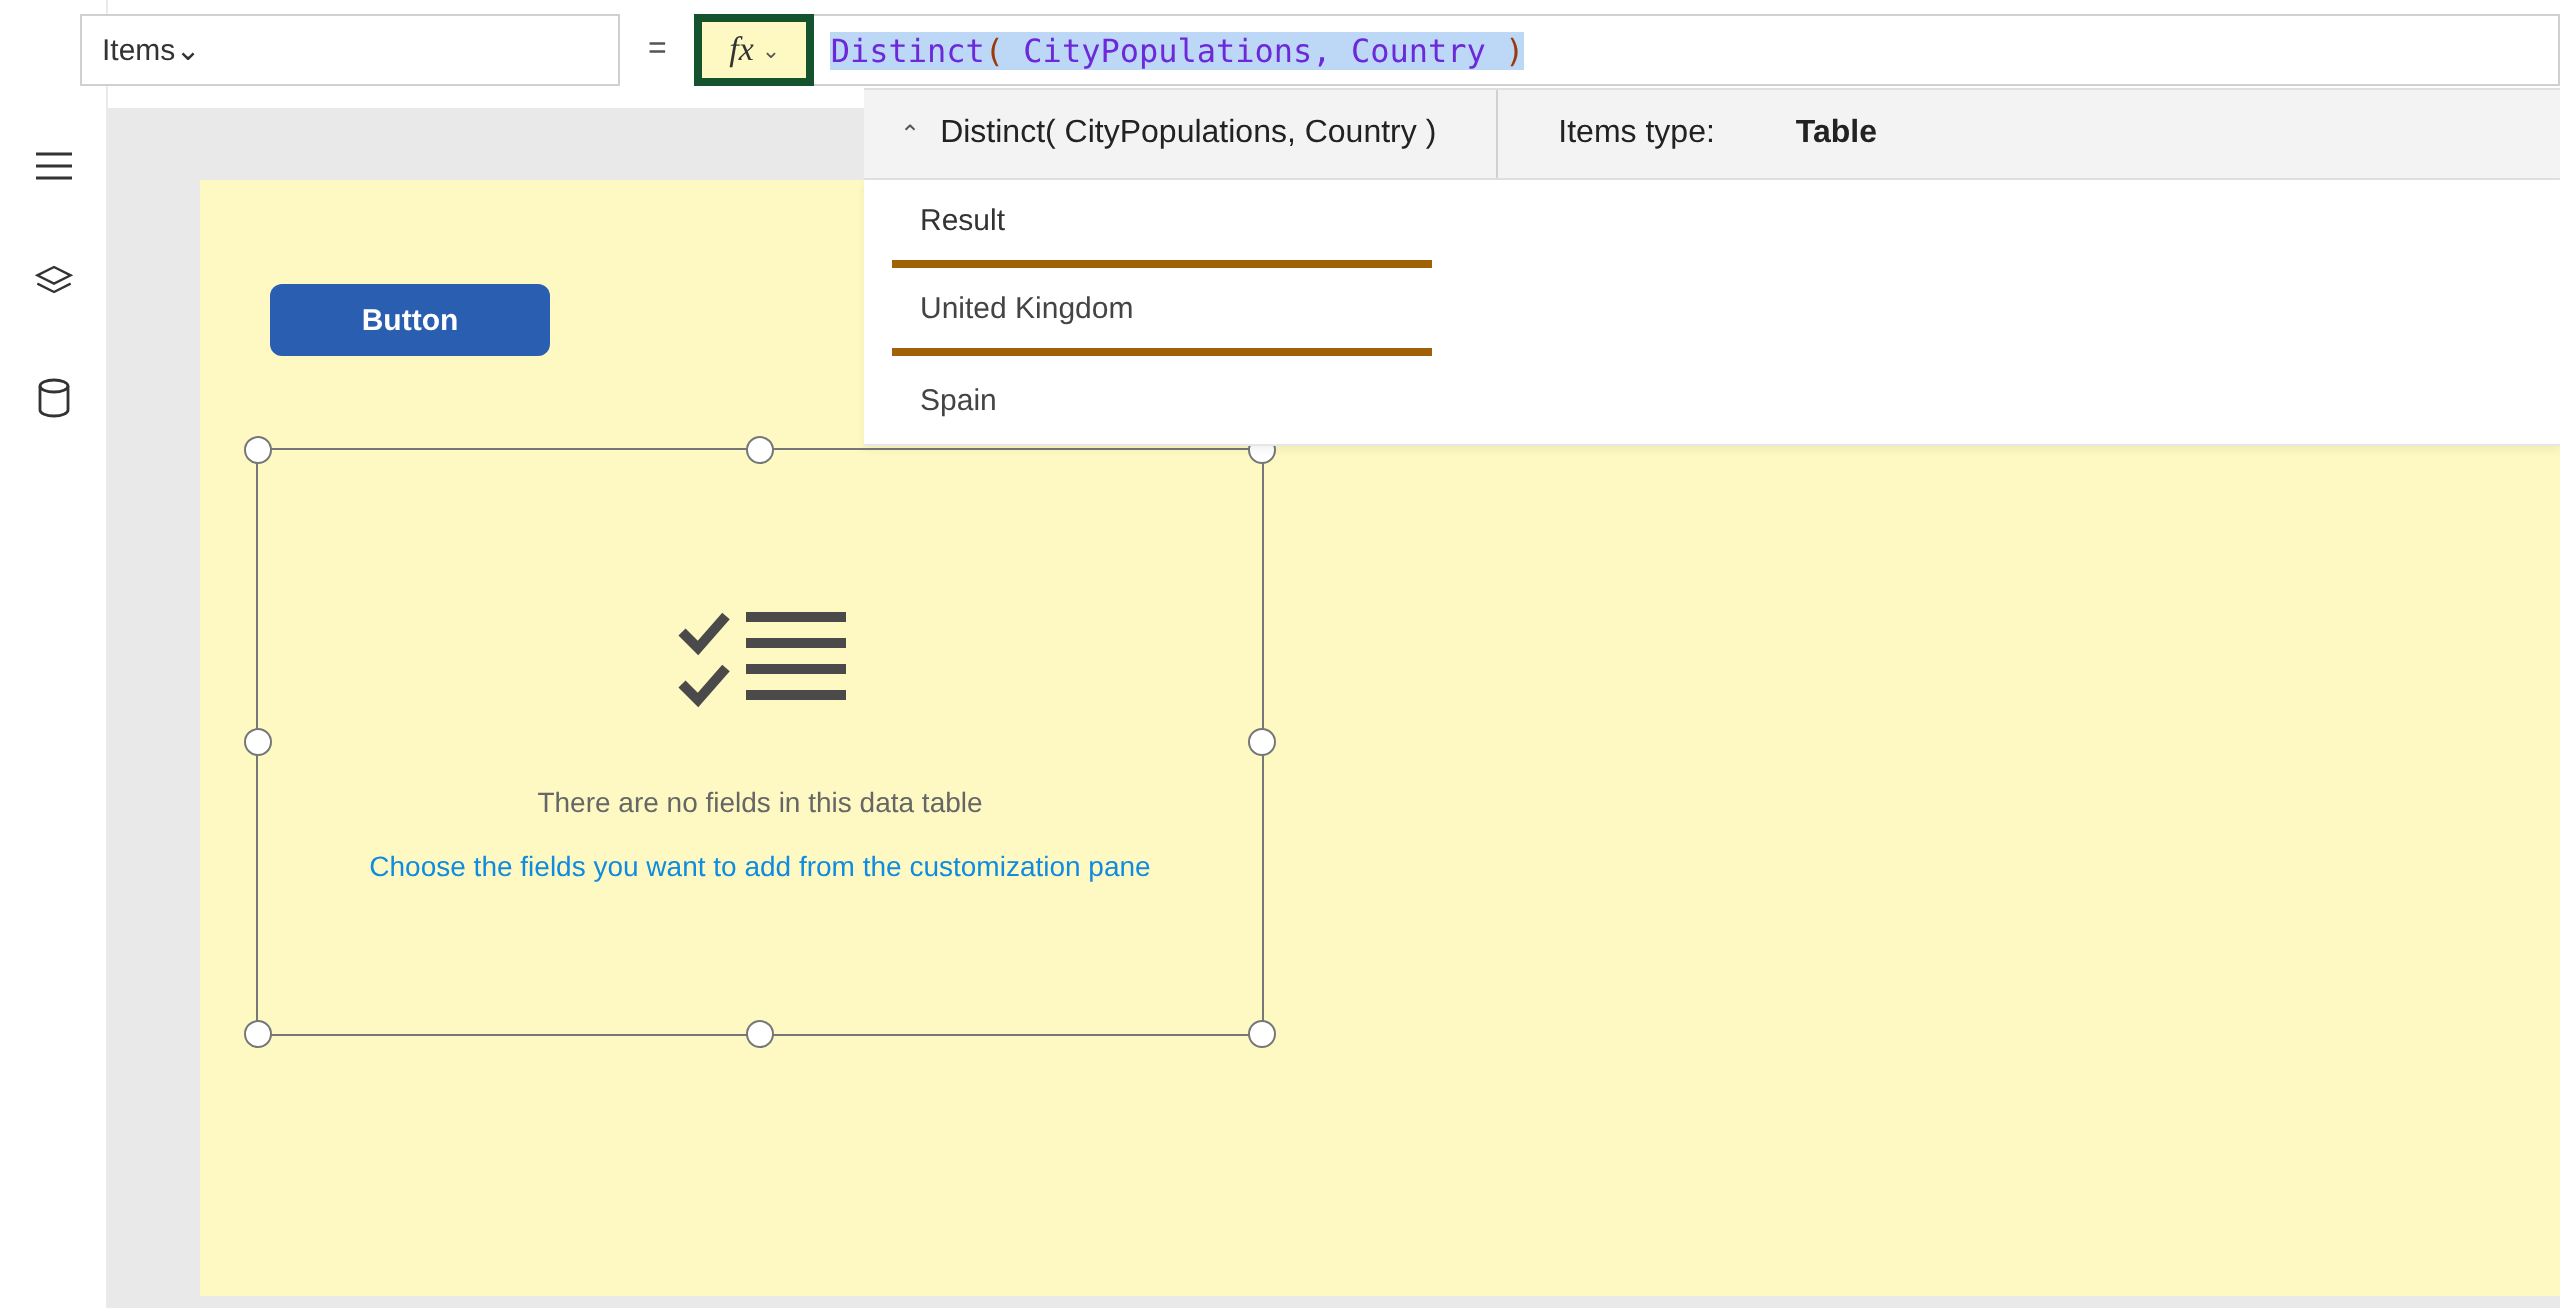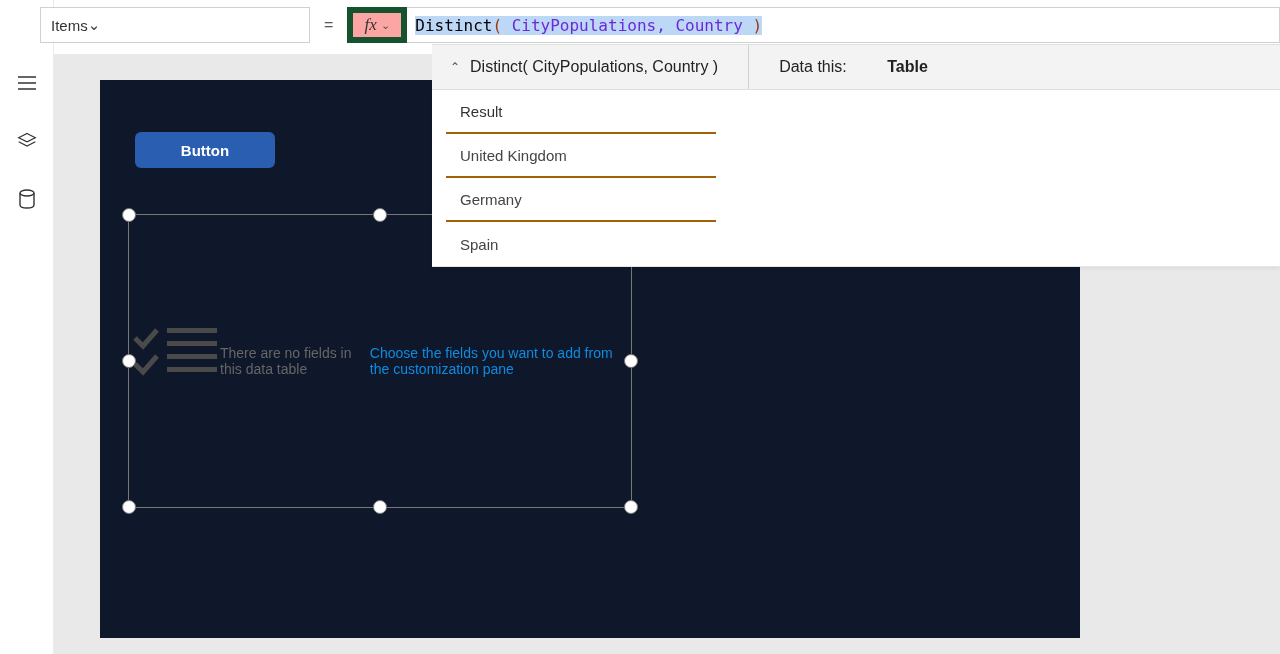--- a/index.html
+++ b/index.html
@@ -4,60 +4,60 @@
 <style>
   * { box-sizing: border-box; margin: 0; padding: 0; }
   html, body { width: 1280px; height: 654px; font-family: "Segoe UI", Arial, sans-serif; background: #fff; overflow: hidden; }
 
   
   .top-bar { position: absolute; left: 40px; top: 6px; right: 0; height: 38px; display: flex; align-items: center; }
   .prop-select { width: 270px; height: 36px; border: 1px solid #d0d0d0; display: flex; align-items: center; padding: 0 10px; background: #fff; }
   .prop-select span { font-size: 15px; color: #333; }
   .chev { color: #555; font-size: 11px; }
   .eq { margin: 0 14px; color: #555; font-size: 16px; }
-  .fx-box { width: 60px; height: 36px; border: 6px solid #14532d; display: flex; align-items: center; justify-content: center; gap: 4px; background: #fca5a5; }
+  .fx-box { width: 60px; height: 36px; border: 4px solid #14532d; display: flex; align-items: center; justify-content: center; gap: 4px; background: #fef9c3; }
   .fx-ital { font-family: "Segoe UI", serif; font-style: italic; font-size: 17px; color: #333; }
   .formula-input { flex: 1; height: 36px; border: 1px solid #d0d0d0; border-left: none; background: #fff; font-family: Consolas, monospace; font-size: 16px; display: flex; align-items: center; padding-left: 8px; position: relative; }
   .formula-hl { font-family: Consolas, monospace; }
   .hl-bg { background: #bcd8f6; }
-  .tok-kw { color: #000000; }
+  .tok-kw { color: #6d28d9; }
   .tok-plain { color: #6d28d9; }
   .tok-par { color: #9a3a0c; }
 
   
   .result-bar { position: absolute; left: 432px; top: 44px; right:0; height: 46px; background: #f3f3f3; border-top: 1px solid #e0e0e0; border-bottom: 1px solid #e0e0e0; display: flex; align-items: center; }
   .result-bar .caret-up { margin-left: 18px; margin-right: 10px; color: #555; font-size: 12px; }
   .result-bar .sig { font-size: 16px; color: #222; flex: 0 0 auto; padding-right: 30px; border-right: 1px solid #d0d0d0; height: 100%; display:flex; align-items:center; }
   .result-bar .dtype { margin-left: 30px; font-size: 16px; color: #222; }
   .result-bar .dtype b { font-weight: 600; margin-left: 36px; }
 
   .result-list { position: absolute; left: 432px; top: 90px; width: 848px; background: #fff; border-bottom: 1px solid #e6e6e6; box-shadow: 0 2px 4px rgba(0,0,0,0.06); z-index: 50; }
   .inner-list { width: 270px; margin-left: 14px; }
-  .result-row { height: 44px; display: flex; align-items: center; padding: 0 14px; font-size: 15px; color: #444; border-bottom: 2px solid #a16207; }
+  .result-row { height: 44px; display: flex; align-items: center; padding: 0 14px; font-size: 15px; color: #444; border-bottom: 4px solid #a16207; }
   .result-row.header { color: #333; }
   .result-row:last-child { border-bottom: none; }
 
   
   .left-rail { position: absolute; left: 0; top: 0; width: 54px; height: 654px; background: #fff; border-right: 1px solid #eaeaea; display: flex; flex-direction: column; align-items: center; padding-top: 72px; gap: 36px; }
   .rail-icon { width: 22px; height: 22px; display:flex; align-items:center; justify-content:center; color:#333; }
 
   
   .canvas-bg { position:absolute; left:54px; top:54px; right:0; bottom:0; background:#e9e9e9; }
-  .canvas { position: absolute; left: 100px; top: 80px; width: 980px; height: 558px; background: #0f172a; }
+  .canvas { position: absolute; left: 100px; top: 90px; width: 1180px; height: 558px; background: #fef9c3; }
 
   .btn { position:absolute; left:35px; top:52px; width:140px; height:36px; background:#2a5eb0; color:#fff; border:none; border-radius:6px; font-size:15px; font-weight:600; }
 
   
   .dt-sel { position:absolute; left:28px; top:134px; width:504px; height:294px; border:1px solid #777; }
   .handle { position:absolute; width:14px; height:14px; background:#fff; border:1px solid #777; border-radius:50%; }
   .h-tl { left:-7px; top:-7px; } .h-tm { left:50%; top:-7px; margin-left:-7px; } .h-tr { right:-7px; top:-7px; }
   .h-ml { left:-7px; top:50%; margin-top:-7px; } .h-mr { right:-7px; top:50%; margin-top:-7px; }
   .h-bl { left:-7px; bottom:-7px; } .h-bm { left:50%; bottom:-7px; margin-left:-7px; } .h-br { right:-7px; bottom:-7px; }
 
-  .dt-inner { position:absolute; inset:0; display:flex; align-items:center; justify-content:center; gap:1px; }
+  .dt-inner { position:absolute; inset:0; display:flex; flex-direction:column; align-items:center; justify-content:center; gap:16px; }
   .dt-msg1 { color:#666; font-size:14px; }
   .dt-msg2 { color:#0f8be0; font-size:14px; }
   .dt-icon { margin-bottom: 14px; color:#4a4a4a; }
 </style>
 </head>
 <body>
 
 <div class="left-rail">
   <div class="rail-icon">
     <svg width="18" height="14" viewBox="0 0 18 14">
@@ -121,24 +121,23 @@
     <span class="formula-hl">
       <span class="hl-bg tok-kw">Distinct</span><span class="hl-bg tok-par">( </span><span class="hl-bg tok-plain">CityPopulations</span><span class="hl-bg tok-plain">, </span><span class="hl-bg tok-plain">Country </span><span class="hl-bg tok-par">)</span>
     </span>
   </div>
 </div>
 
 <div class="result-bar">
   <span class="caret-up">⌃</span>
   <span class="sig">Distinct( CityPopulations, Country )</span>
   <span class="dtype">
-    <span>Data this: </span><b>Table</b>
+    <span>Items type: </span><b>Table</b>
   </span>
 </div>
 
 <div class="result-list">
   <div class="inner-list">
     <div class="result-row header">Result</div>
     <div class="result-row">United Kingdom</div>
-    <div class="result-row">Germany</div>
     <div class="result-row">Spain</div>
   </div>
 </div>
 
 </body></html>

